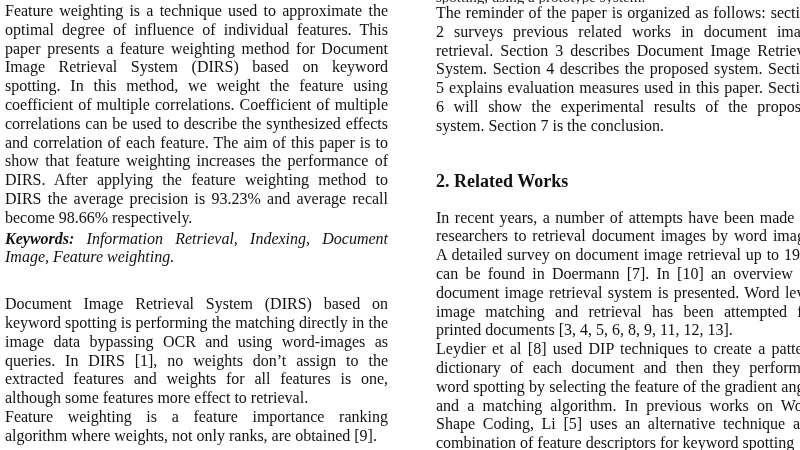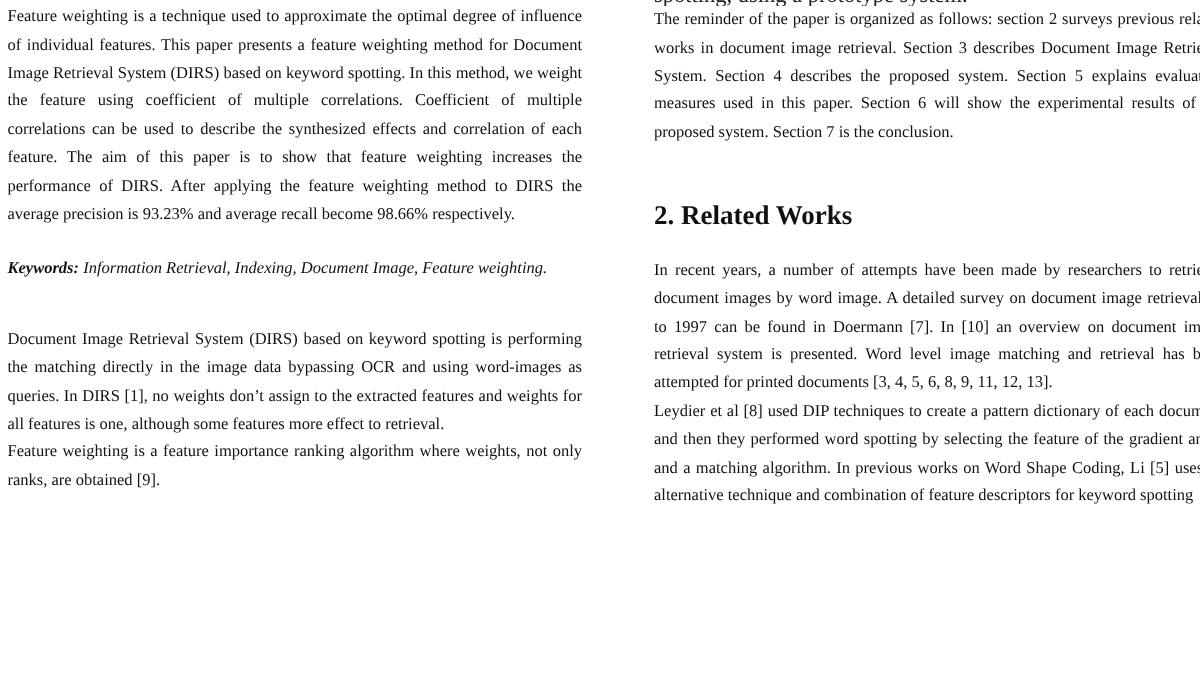--- a/index.html
+++ b/index.html
@@ -13,36 +13,36 @@
   .col-left { left: 5px; width: 383px; }
   .col-right { left: 436px; width: 380px; }
   .cut-line {
     height: 4px; overflow: hidden; position: relative;
   }
   .cut-line span {
     position: absolute; top: -11px; left: 0;
     font-size: 15px; white-space: nowrap; color: #222;
   }
   p {
-    margin: 0; font-size: 11px; line-height: 18.8px;
+    margin: 0; font-size: 16px; line-height: 18.8px;
     text-align: justify; text-align-last: left;
   }
   .kw-label { font-weight: bold; font-style: italic; }
   .kw-text { font-style: italic; }
   h2 {
     margin: 0; font-size: 18px; font-weight: bold; line-height: 22px;
   }
 </style>
 </head>
 <body>
 
 <div class="col col-left">
   <div style="height:2px"></div>
   <p>Feature weighting is a technique used to approximate the optimal degree of influence of individual features. This paper presents a feature weighting method for Document Image Retrieval System (DIRS) based on keyword spotting. In this method, we weight the feature using coefficient of multiple correlations. Coefficient of multiple correlations can be used to describe the synthesized effects and correlation of each feature. The aim of this paper is to show that feature weighting increases the performance of DIRS. After applying the feature weighting method to DIRS the average precision is 93.23% and average recall become 98.66% respectively.</p>
-  <p style="margin-top:18px;">
+  <p style="margin-top:2px;">
     <span class="kw-label">Keywords:</span>
     <span class="kw-text">Information Retrieval, Indexing, Document Image, Feature weighting.</span>
   </p>
   <p style="margin-top:28px;">Document Image Retrieval System (DIRS) based on keyword spotting is performing the matching directly in the image data bypassing OCR and using word-images as queries. In DIRS [1], no weights don’t assign to the extracted features and weights for all features is one, although some features more effect to retrieval.</p>
   <p>Feature weighting is a feature importance ranking algorithm where weights, not only ranks, are obtained [9].</p>
 </div>
 
 <div class="col col-right">
   <div class="cut-line">
     <span>spotting, using a prototype system.</span>

